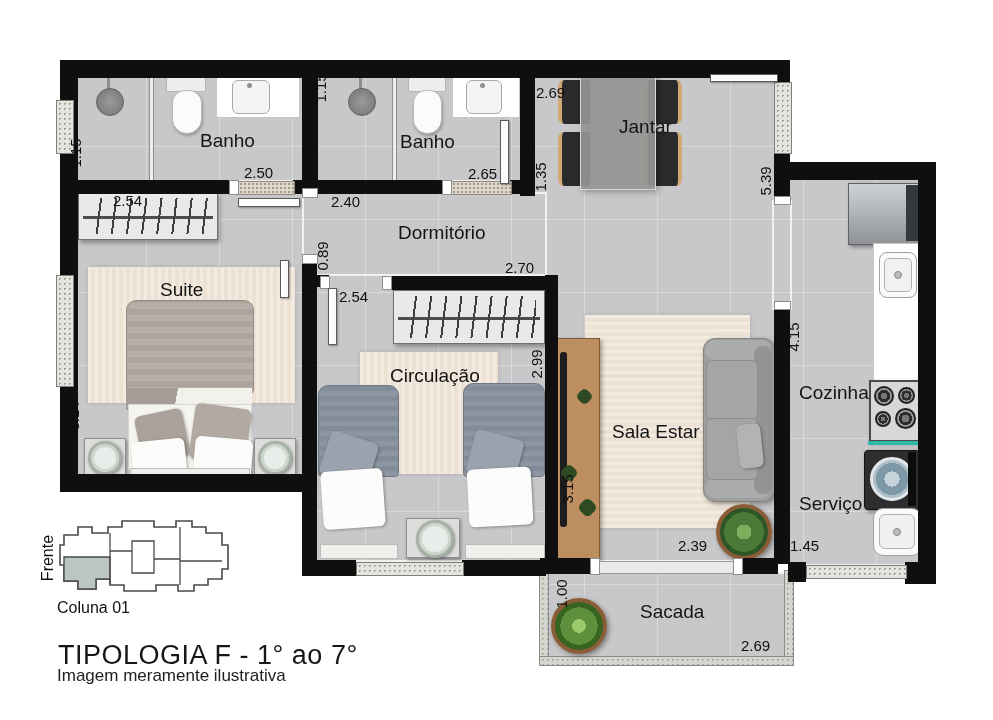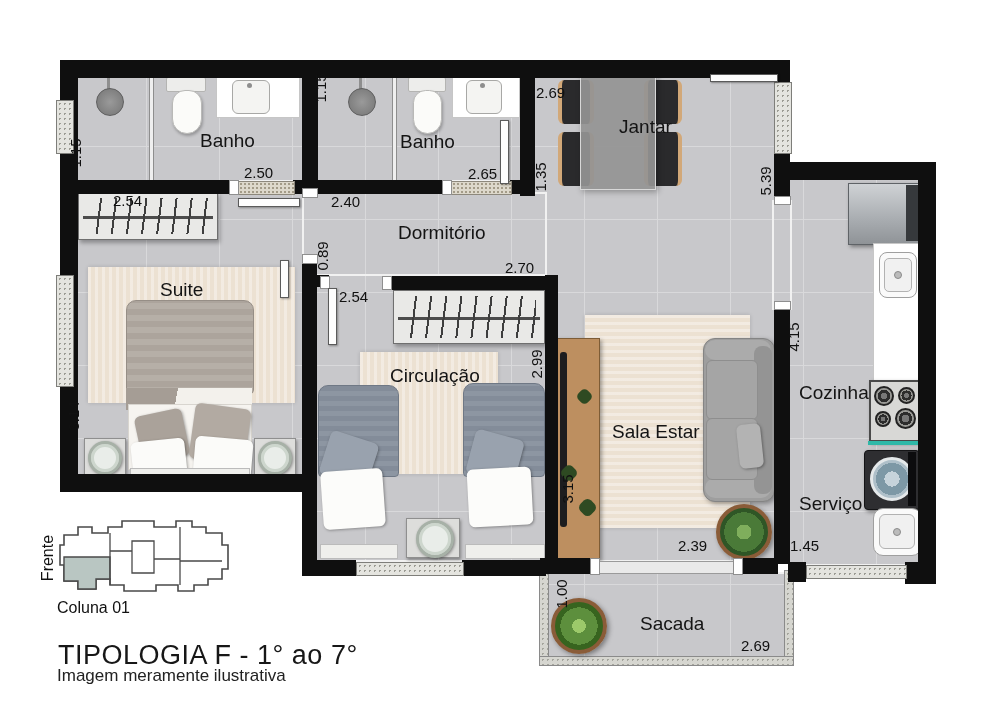--- a/index.html
+++ b/index.html
@@ -205,21 +205,21 @@
 
 <div class="rlabel" style="left:200px;top:130px;">Banho</div>
 <div class="rlabel" style="left:400px;top:131px;">Banho</div>
 <div class="rlabel" style="left:596px;top:116px;margin-left:23px;">Jantar</div>
 <div class="rlabel" style="left:398px;top:222px;">Dormitório</div>
 <div class="rlabel" style="left:160px;top:279px;">Suite</div>
 <div class="rlabel" style="left:390px;top:365px;">Circulação</div>
 <div class="rlabel" style="left:612px;top:421px;">Sala Estar</div>
 <div class="rlabel" style="left:799px;top:382px;">Cozinha</div>
 <div class="rlabel" style="left:799px;top:493px;">Serviço</div>
-<div class="rlabel" style="left:640px;top:601px;margin-top:12px;">Sacada</div>
+<div class="rlabel" style="left:640px;top:601px;">Sacada</div>
 
 <div class="dimv" style="left:75px;top:153px;">1.15</div>
 <div class="dimh" style="left:244px;top:164px;">2.50</div>
 <div class="dimv" style="left:320px;top:88px;">1.15</div>
 <div class="dimh" style="left:468px;top:165px;">2.65</div>
 <div class="dimh" style="left:536px;top:84px;">2.69</div>
 <div class="dimv" style="left:540px;top:177px;">1.35</div>
 <div class="dimv" style="left:765px;top:181px;">5.39</div>
 <div class="dimh" style="left:331px;top:193px;">2.40</div>
 <div class="dimv" style="left:322px;top:256px;">0.89</div>

